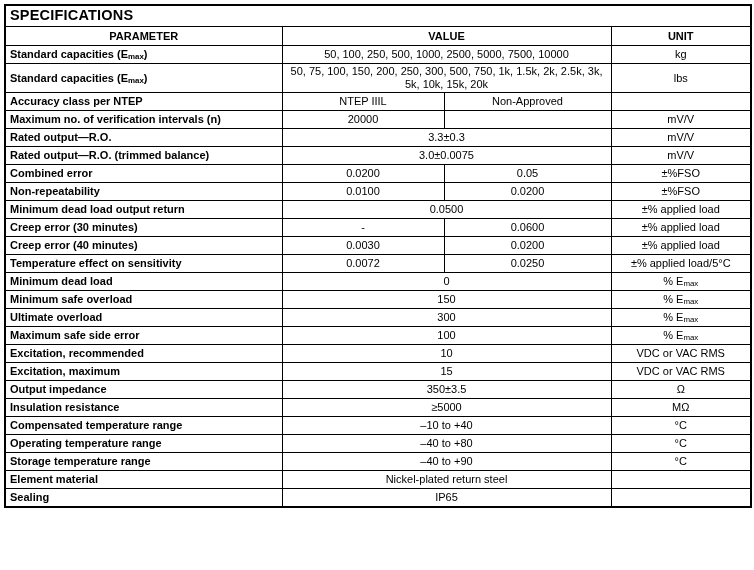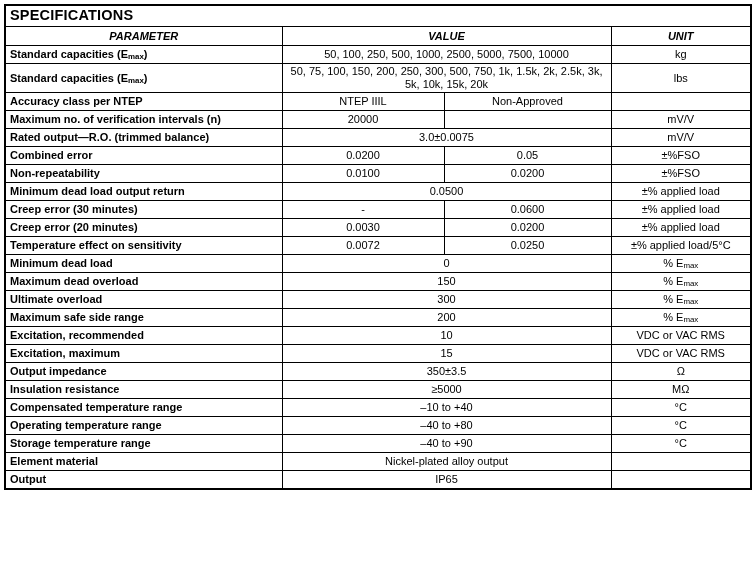--- a/index.html
+++ b/index.html
@@ -41,21 +41,20 @@
     height: 16px;
     letter-spacing: 0.2px;
     margin-left: 20px;
   }
   tr.header-row th {
     font-size: 11px;
     font-weight: bold;
     text-align: center;
     padding: 2px 2px;
     height: 14px;
-    font-style: italic;
   }
   tbody tr { height: 18px; }
   td.param {
     font-size: 11px;
     font-weight: bold;
     text-align: left;
     padding: 1px 3px 1px 4px;
     white-space: nowrap;
   }
   td.val, td.unit {
@@ -107,20 +106,25 @@
           <td class="val">Non-Approved</td>
           <td class="unit"></td>
         </tr>
         <tr>
           <td class="param">Maximum no. of verification intervals (n)</td>
           <td class="val">20000</td>
           <td class="val"></td>
           <td class="unit">mV/V</td>
         </tr>
         <tr>
+          <td class="param">Rated output—R.O.</td>
+          <td class="val" colspan="2">3.3±0.3</td>
+          <td class="unit">mV/V</td>
+        </tr>
+        <tr>
           <td class="param">Rated output—R.O. (trimmed balance)</td>
           <td class="val" colspan="2">3.0±0.0075</td>
           <td class="unit">mV/V</td>
         </tr>
         <tr>
           <td class="param">Combined error</td>
           <td class="val">0.0200</td>
           <td class="val">0.05</td>
           <td class="unit">±%FSO</td>
         </tr>
@@ -135,49 +139,49 @@
           <td class="val" colspan="2">0.0500</td>
           <td class="unit">±% applied load</td>
         </tr>
         <tr>
           <td class="param">Creep error (30 minutes)</td>
           <td class="val">-</td>
           <td class="val">0.0600</td>
           <td class="unit">±% applied load</td>
         </tr>
         <tr>
-          <td class="param">Creep error (20 minutes)</td>
+          <td class="param">Creep error (40 minutes)</td>
           <td class="val">0.0030</td>
           <td class="val">0.0200</td>
           <td class="unit">±% applied load</td>
         </tr>
         <tr>
           <td class="param">Temperature effect on sensitivity</td>
           <td class="val">0.0072</td>
           <td class="val">0.0250</td>
           <td class="unit">±% applied load/5°C</td>
         </tr>
         <tr>
           <td class="param">Minimum dead load</td>
           <td class="val" colspan="2">0</td>
           <td class="unit">% E<sub>max</sub></td>
         </tr>
         <tr>
-          <td class="param">Maximum dead overload</td>
+          <td class="param">Minimum safe overload</td>
           <td class="val" colspan="2">150</td>
           <td class="unit">% E<sub>max</sub></td>
         </tr>
         <tr>
           <td class="param">Ultimate overload</td>
           <td class="val" colspan="2">300</td>
           <td class="unit">% E<sub>max</sub></td>
         </tr>
         <tr>
-          <td class="param">Maximum safe side range</td>
-          <td class="val" colspan="2">200</td>
+          <td class="param">Maximum safe side error</td>
+          <td class="val" colspan="2">100</td>
           <td class="unit">% E<sub>max</sub></td>
         </tr>
         <tr>
           <td class="param">Excitation, recommended</td>
           <td class="val" colspan="2">10</td>
           <td class="unit">VDC or VAC RMS</td>
         </tr>
         <tr>
           <td class="param">Excitation, maximum</td>
           <td class="val" colspan="2">15</td>
@@ -203,23 +207,23 @@
           <td class="val" colspan="2">–40 to +80</td>
           <td class="unit">°C</td>
         </tr>
         <tr>
           <td class="param">Storage temperature range</td>
           <td class="val" colspan="2">–40 to +90</td>
           <td class="unit">°C</td>
         </tr>
         <tr>
           <td class="param">Element material</td>
-          <td class="val" colspan="2">Nickel-plated alloy output</td>
+          <td class="val" colspan="2">Nickel-plated return steel</td>
           <td class="unit"></td>
         </tr>
         <tr>
-          <td class="param">Output</td>
+          <td class="param">Sealing</td>
           <td class="val" colspan="2">IP65</td>
           <td class="unit"></td>
         </tr>
       </tbody>
   </table>
 </div>
 
 </body></html>

